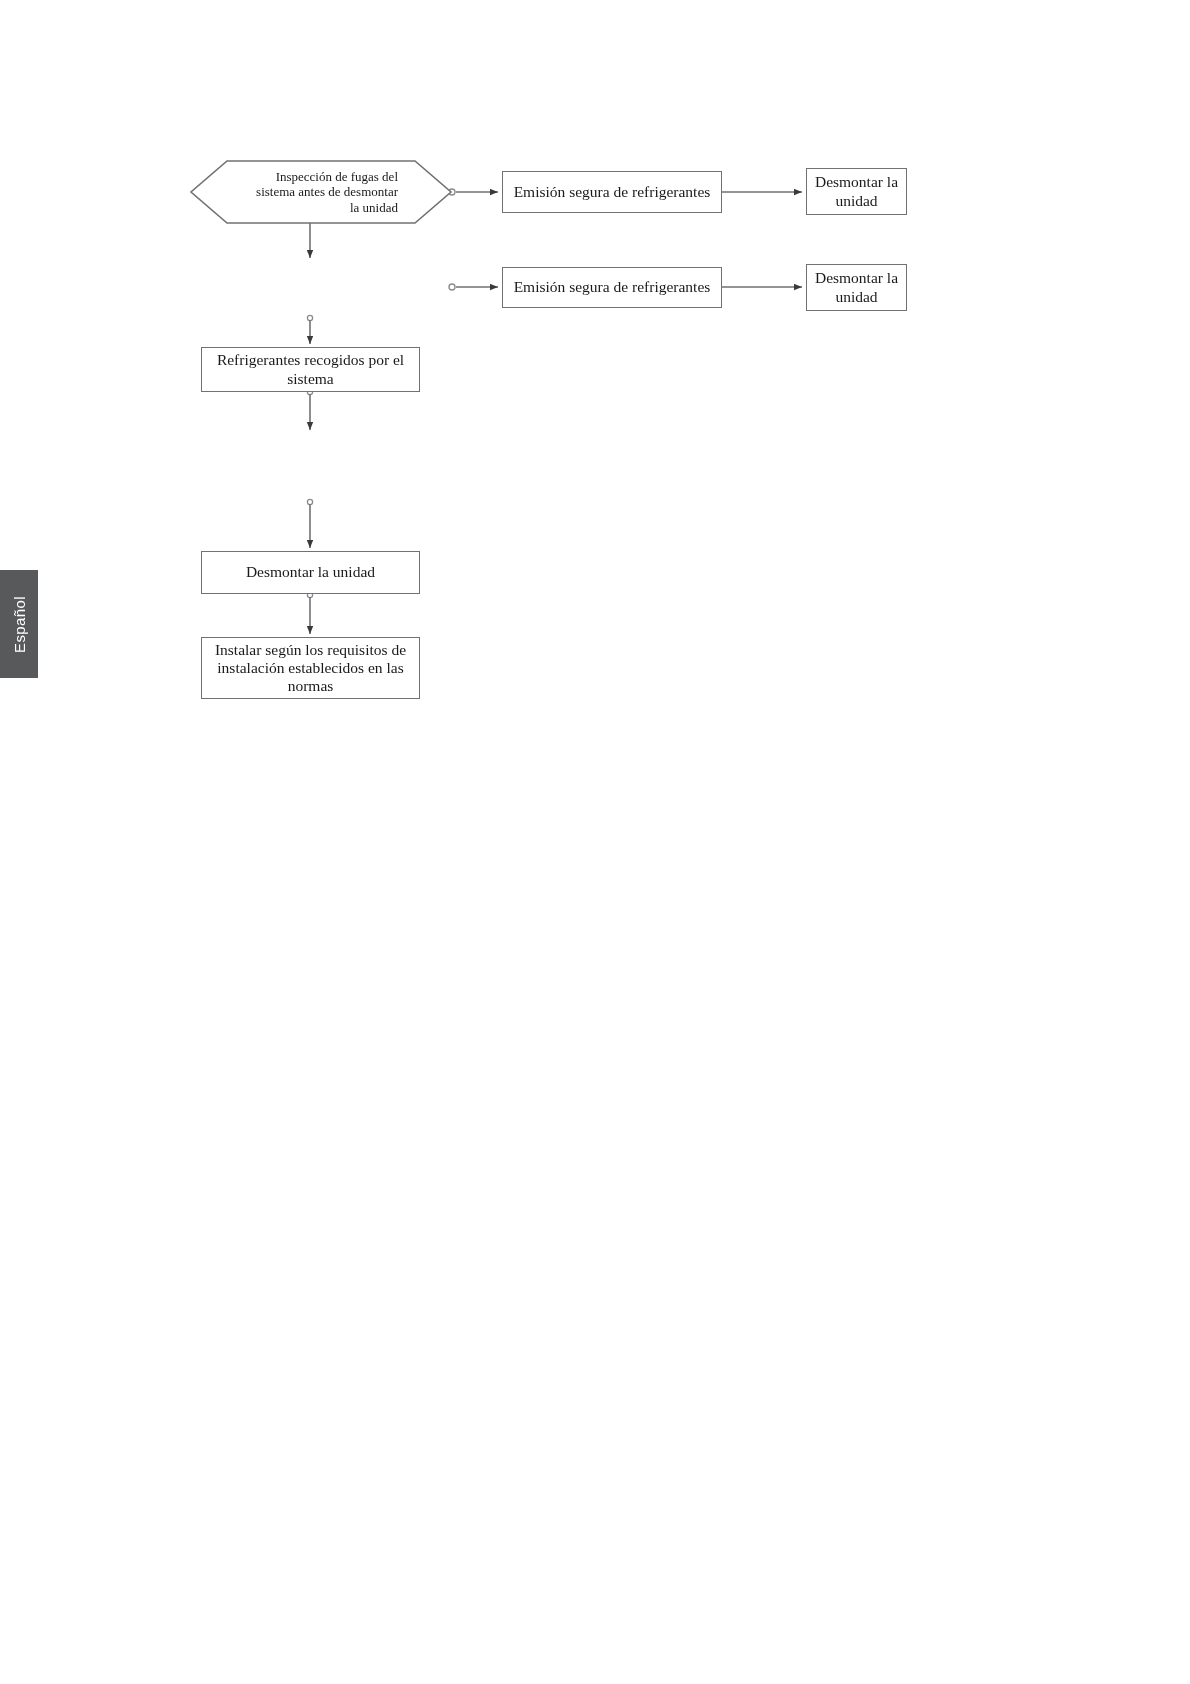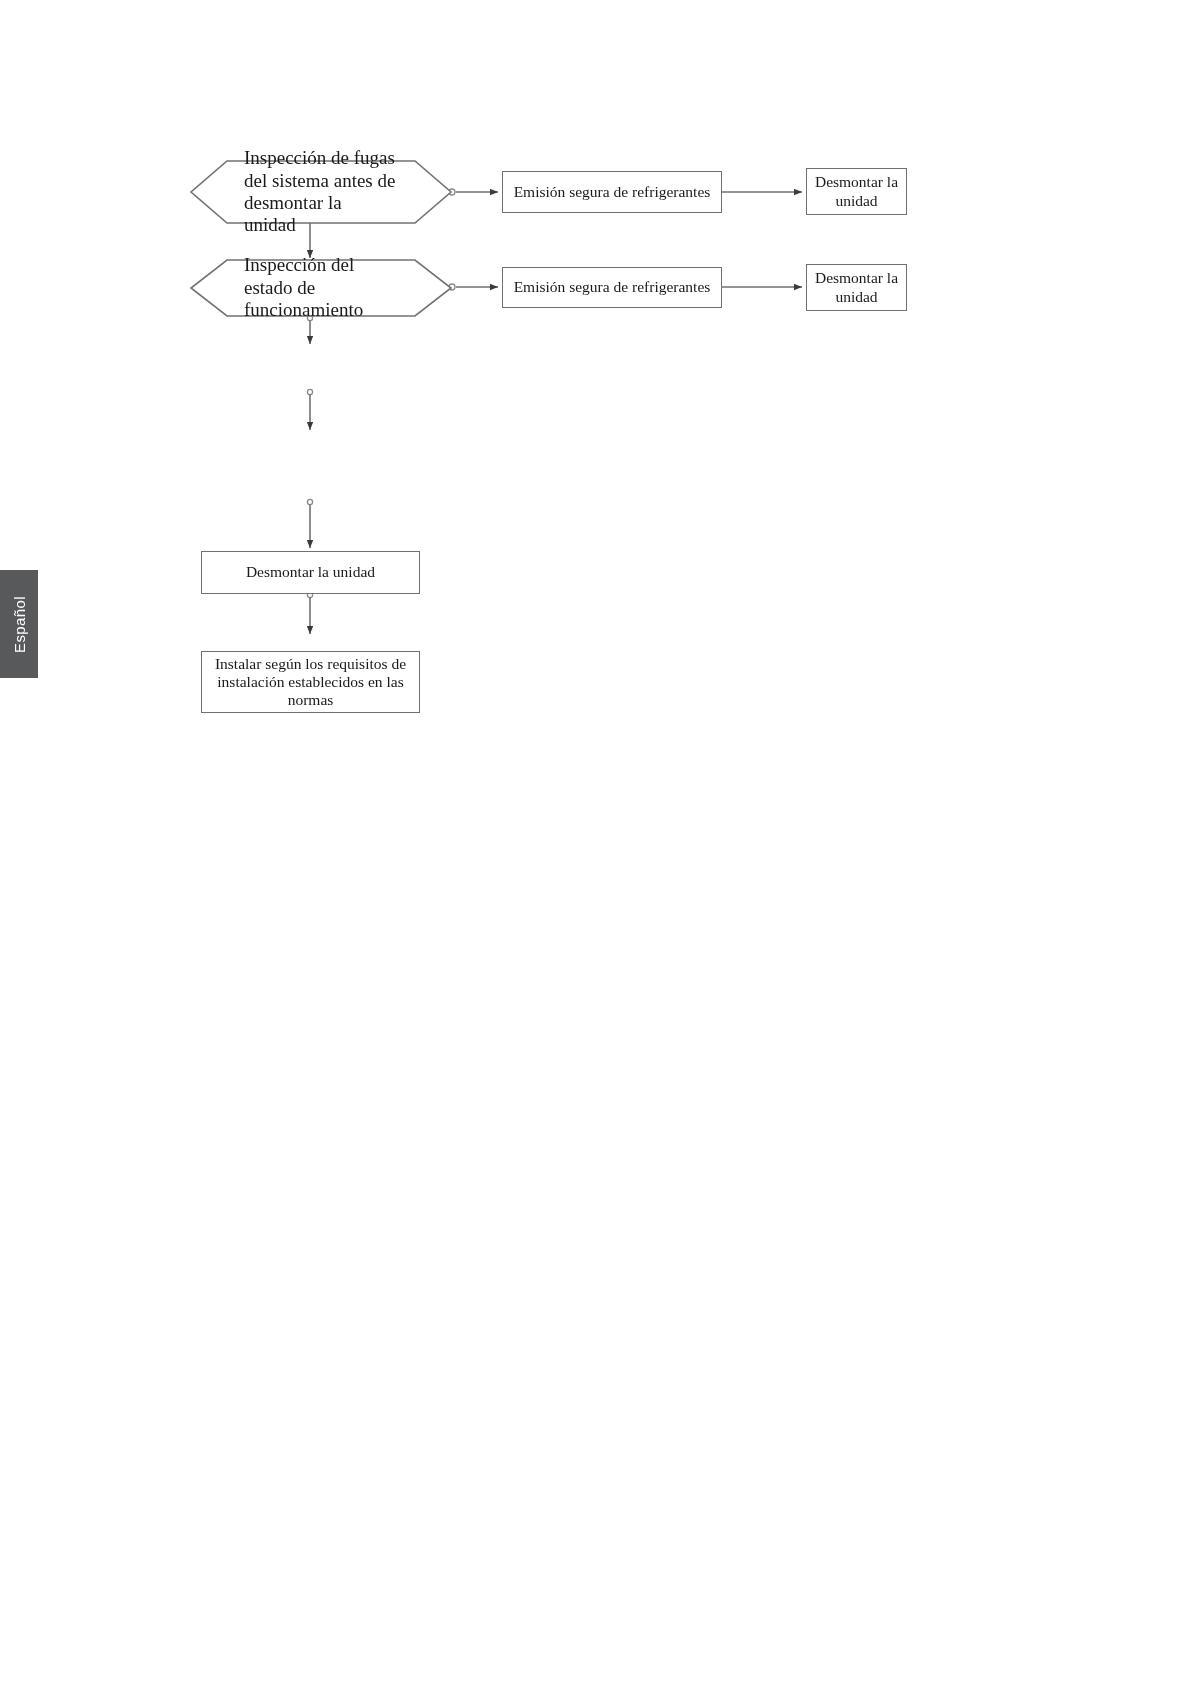--- a/index.html
+++ b/index.html
@@ -83,22 +83,22 @@
     overflow: visible;
   }
   .hex-wrap .hex-text {
     position: absolute;
     left: 0; top: 0;
     width: 100%;
     height: 100%;
     display: flex;
     align-items: center;
     justify-content: center;
-    text-align: left;
-    font-size: 19px;
+    text-align: right;
+    font-size: 13px;
     line-height: 1.18;
     color: #1a1a1a;
     padding: 0 54px;
     box-sizing: border-box;
   }
 
   
   #connectors {
     position: absolute;
     left: 0; top: 0;
@@ -158,39 +158,36 @@
     </div>
 
     <div class="node box" style="left:502px; top:171px; width:220px; height:42px;">
       <span class="txt">Emisión segura de refrigerantes</span>
     </div>
 
     <div class="node box" style="left:806px; top:168px; width:101px; height:47px;">
       <span class="txt">Desmontar la unidad</span>
     </div>
 
-    <div class="hex-wrap" style="left:190px; top:259px; width:262px; height:58px;">
-      <svg width="262" height="58" viewBox="0 0 262 58">
-        <polygon points="37,1 225,1 261,29 225,57 37,57 1,29" fill="#ffffff" stroke="#6f7175" stroke-width="1.6"></polygon>
-      </svg>
-      <div class="hex-text">Inspección del estado de funcionamiento</div>
-    </div>
 
     <div class="node box" style="left:502px; top:267px; width:220px; height:41px;">
       <span class="txt">Emisión segura de refrigerantes</span>
     </div>
 
     <div class="node box" style="left:806px; top:264px; width:101px; height:47px;">
       <span class="txt">Desmontar la unidad</span>
     </div>
 
+    <div class="node box" style="left:201px; top:347px; width:219px; height:45px;">
+      <span class="txt">Refrigerantes recogidos por el sistema</span>
+    </div>
 
 
     <div class="node box" style="left:201px; top:551px; width:219px; height:43px;">
       <span class="txt">Desmontar la unidad</span>
     </div>
 
-    <div class="node box" style="left:201px; top:637px; width:219px; height:62px;margin-top:14px;">
+    <div class="node box" style="left:201px; top:637px; width:219px; height:62px;">
       <span class="txt">Instalar según los requisitos de instalación establecidos en las normas</span>
     </div>
 
   </div>
 </div>
 
 </body></html>

